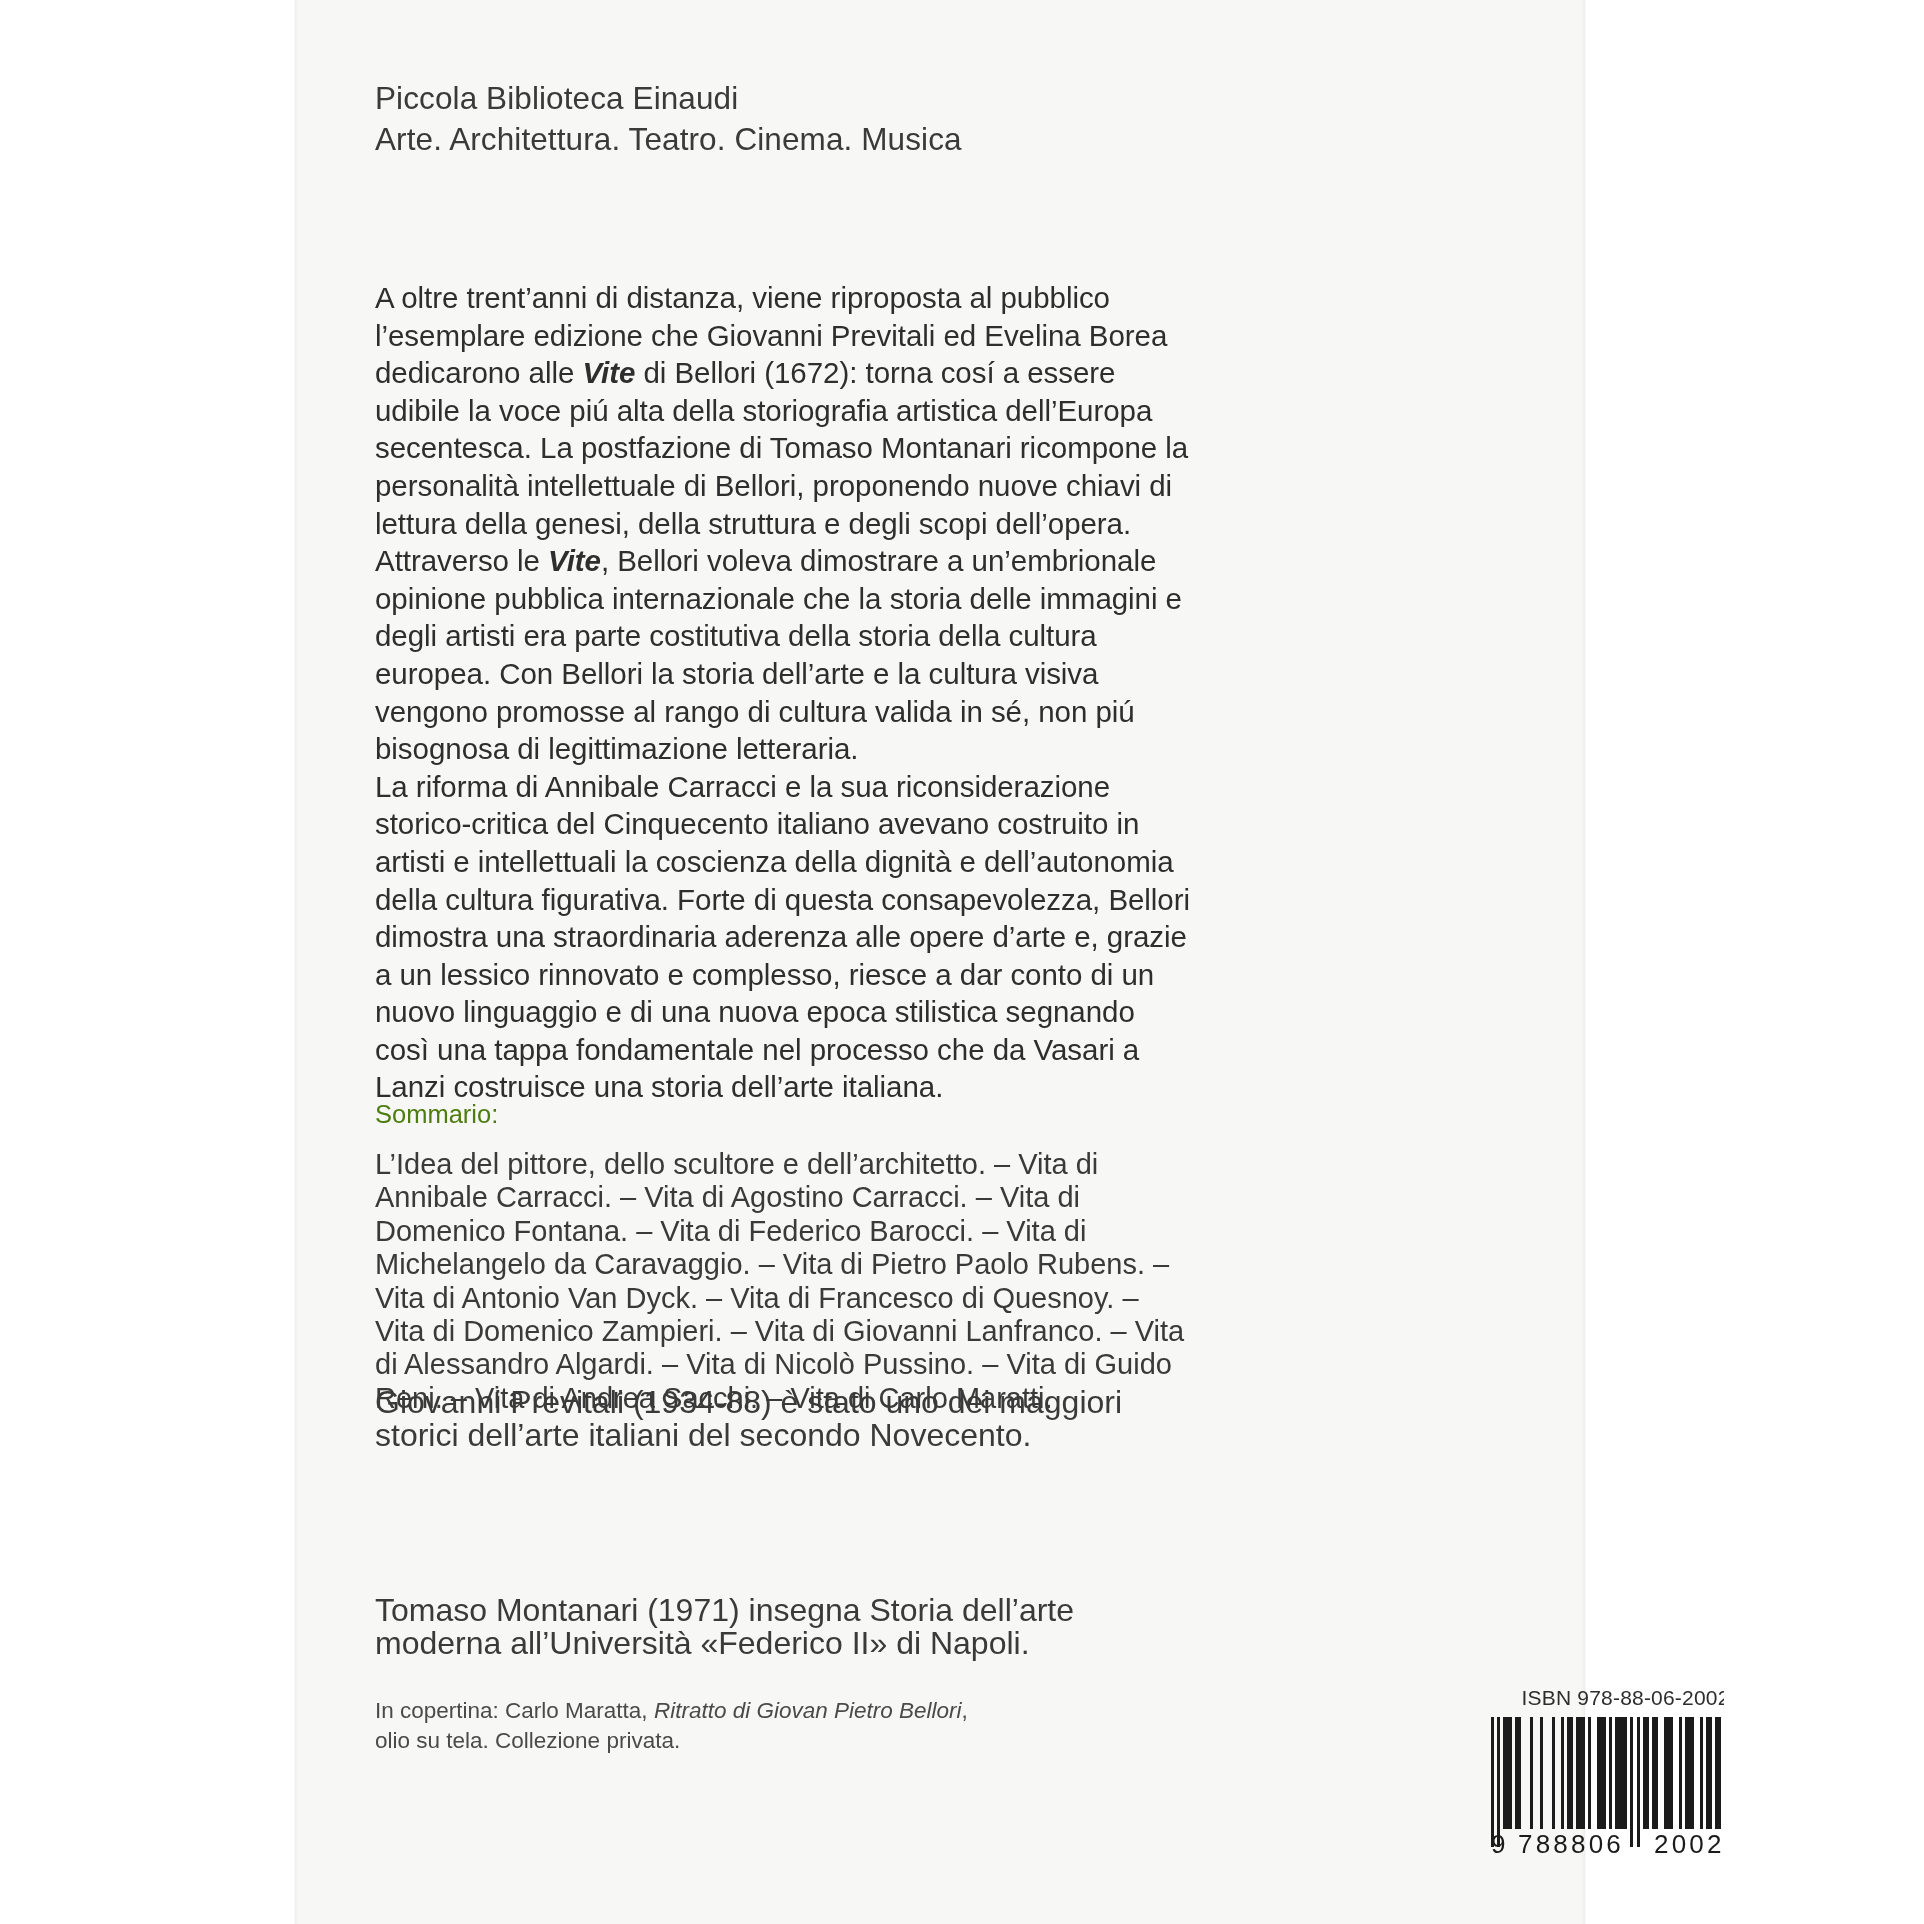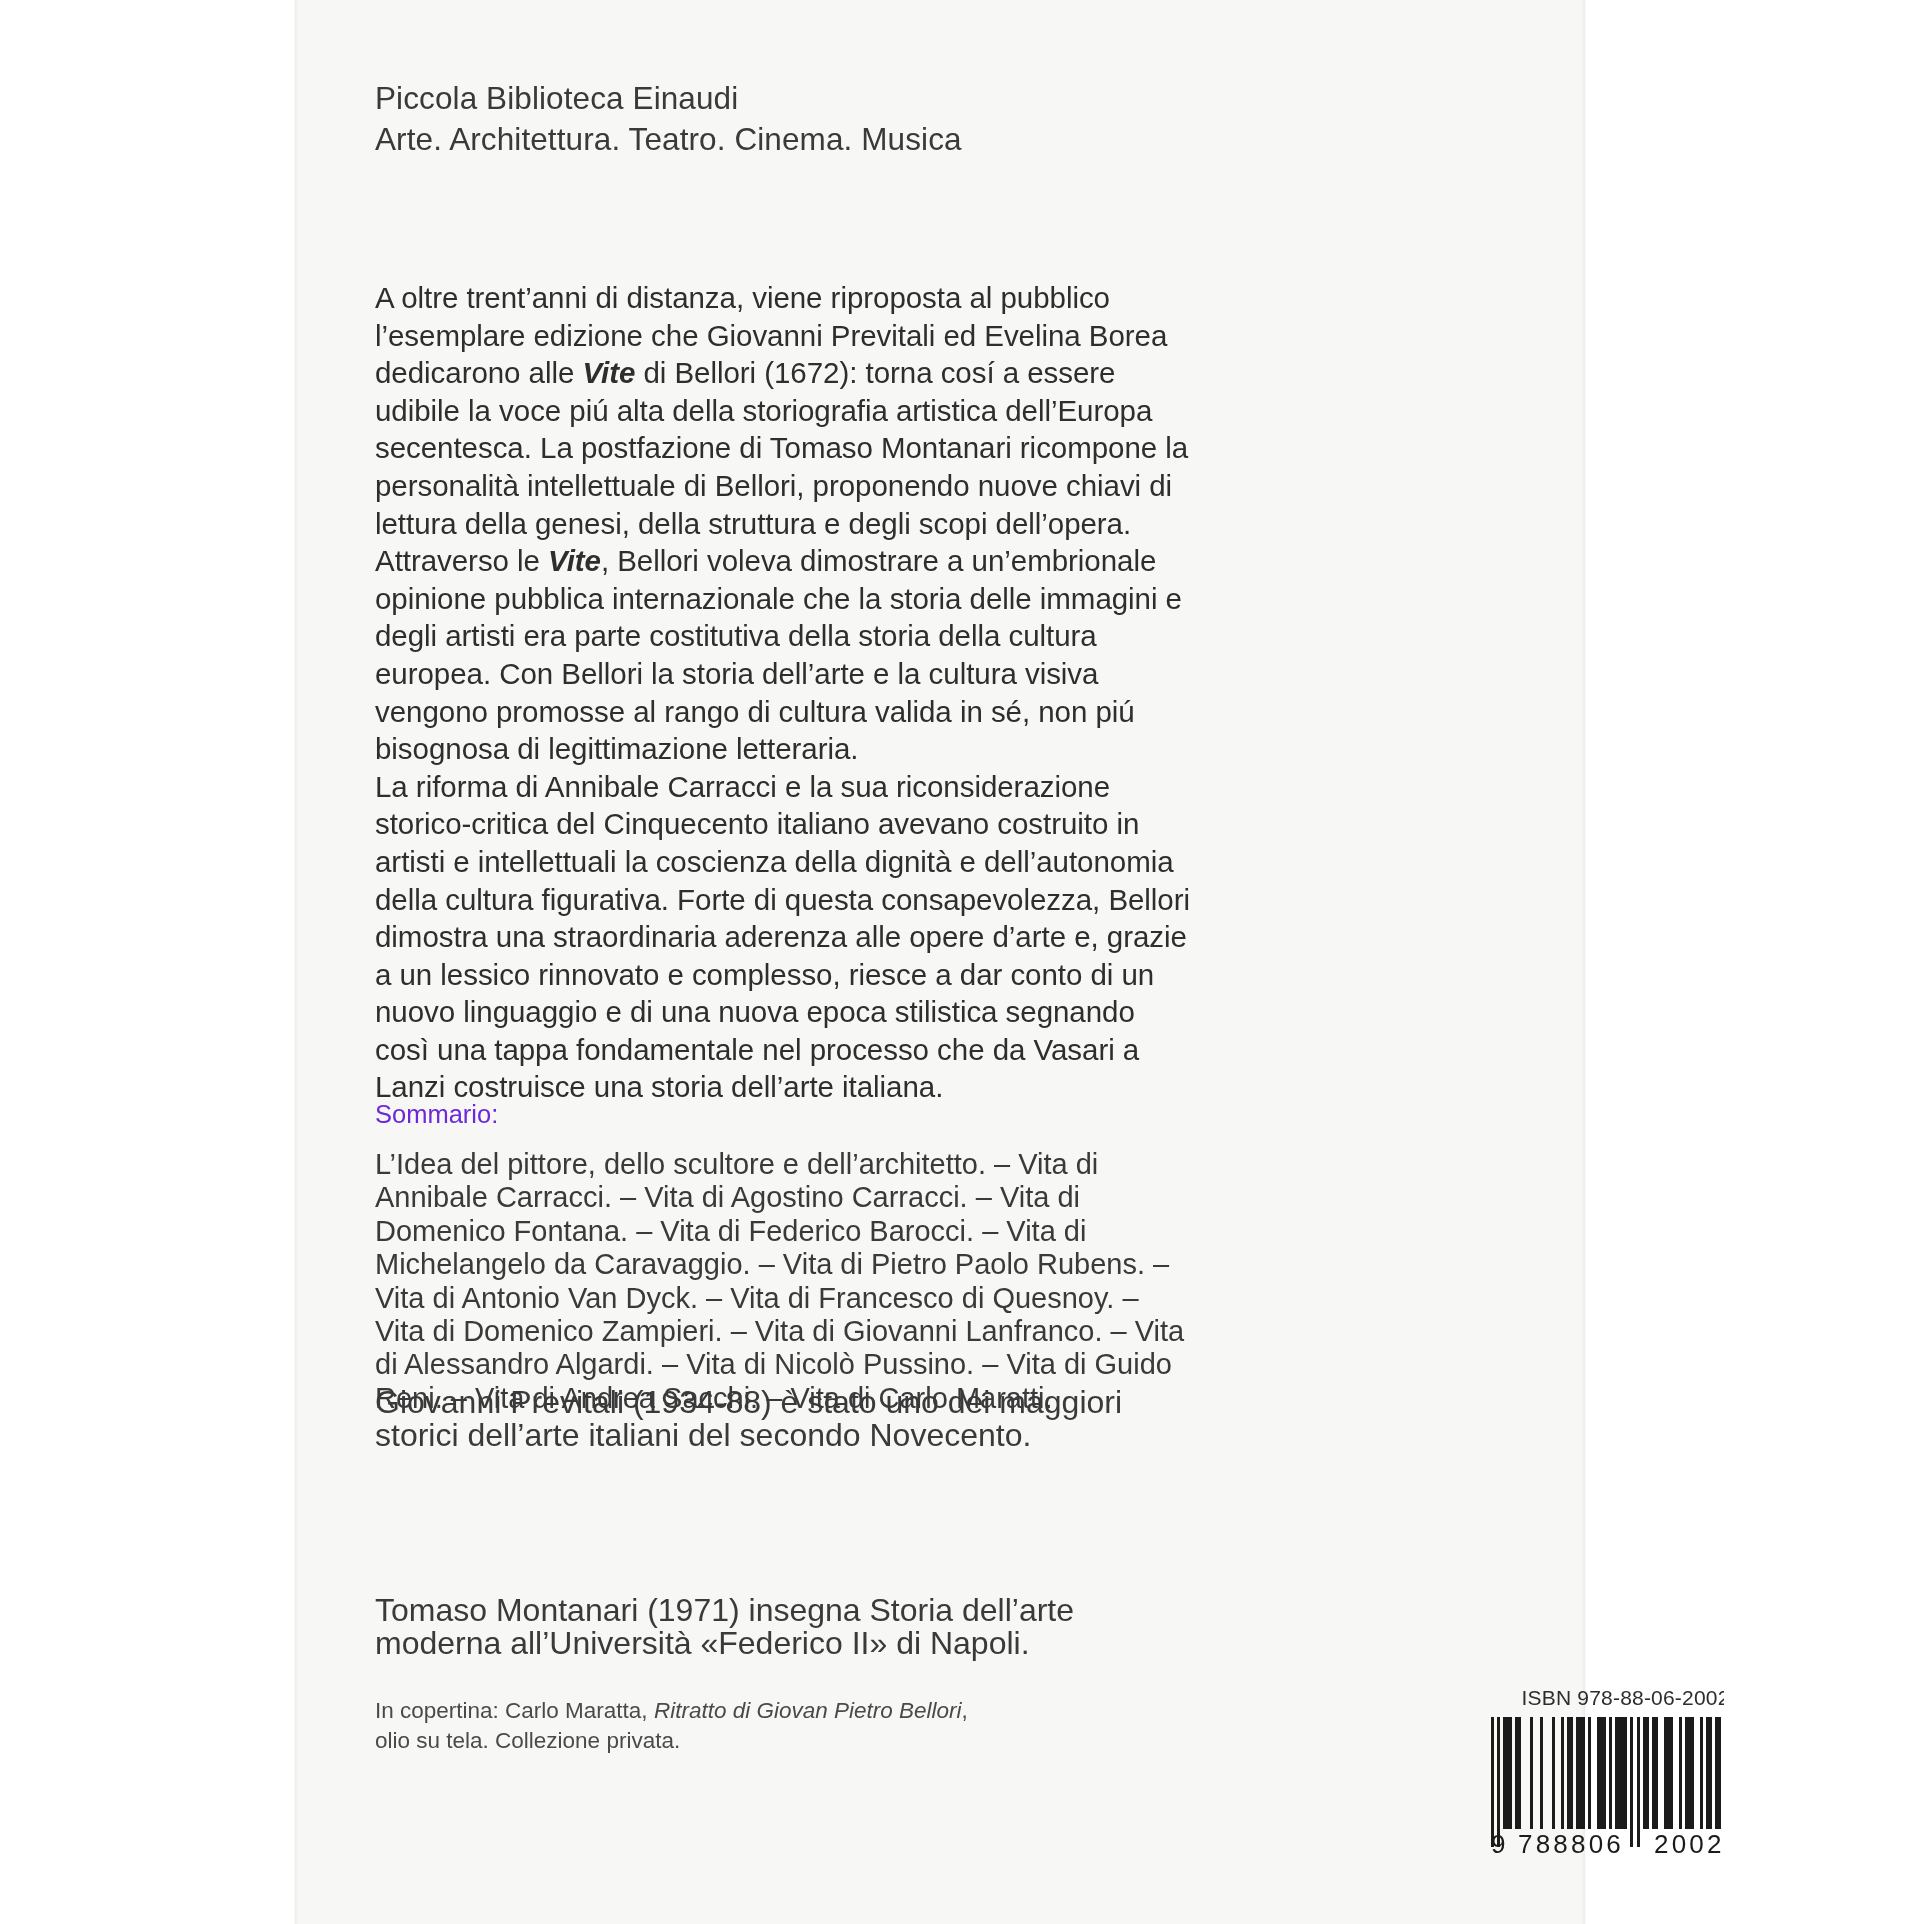--- a/index.html
+++ b/index.html
@@ -74,21 +74,21 @@
     letter-spacing: -0.05px;
   }
   .blurb p { margin: 0; }
   .blurb em { font-style: italic; font-weight: bold; }
 
   
   .sommario-label {
     position: absolute;
     left: 80px;
     top: 1098px;
-    color: #6d28d9;
+    color: #4d7c0f;
     font-size: 25.5px;
     line-height: 33px;
   }
   .sommario-body {
     position: absolute;
     left: 80px;
     top: 1148px;
     width: 820px;
     color: #3a3a3a;
     font-size: 29px;

